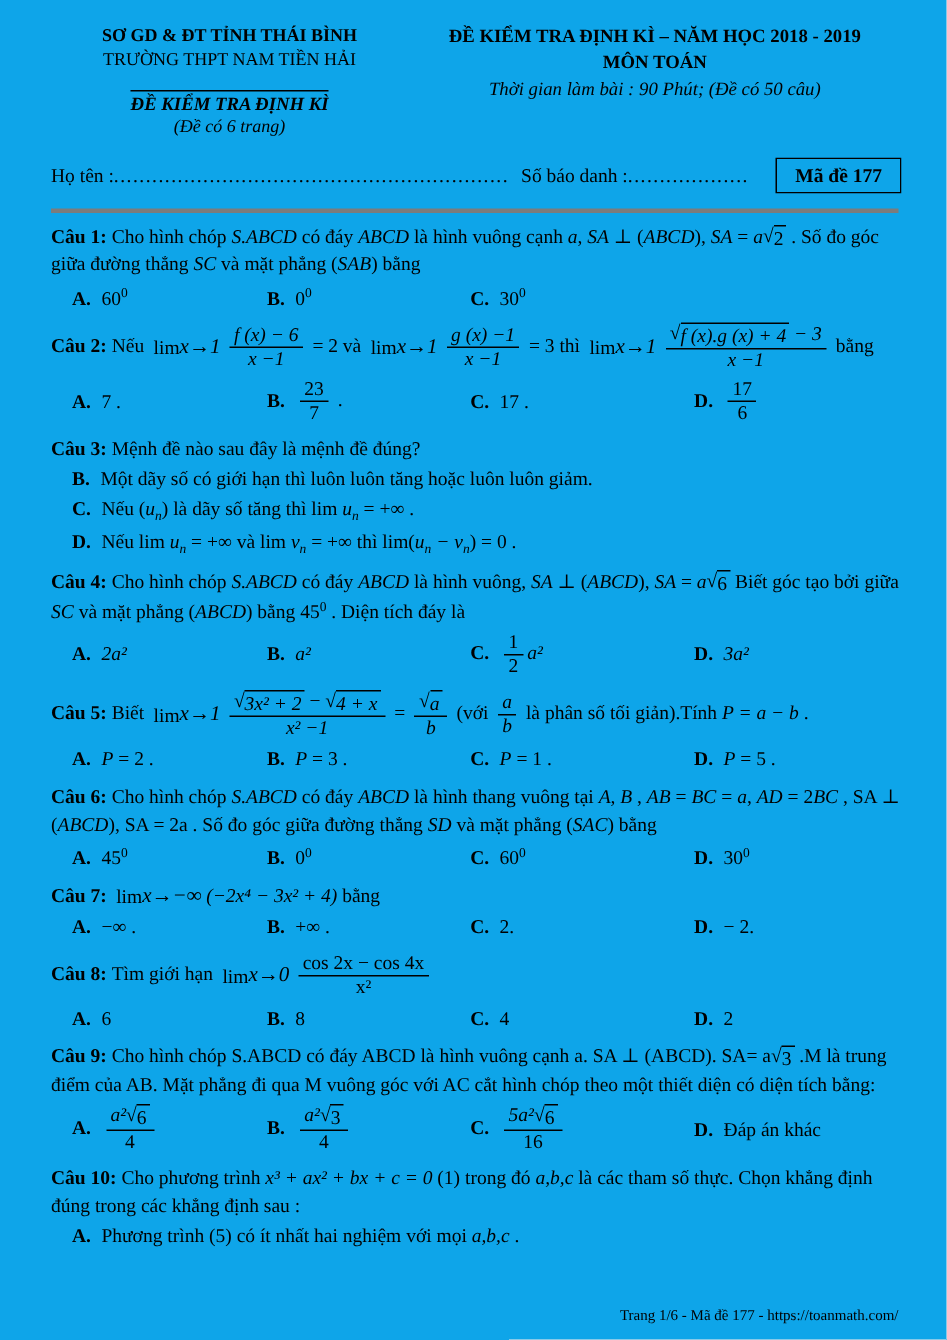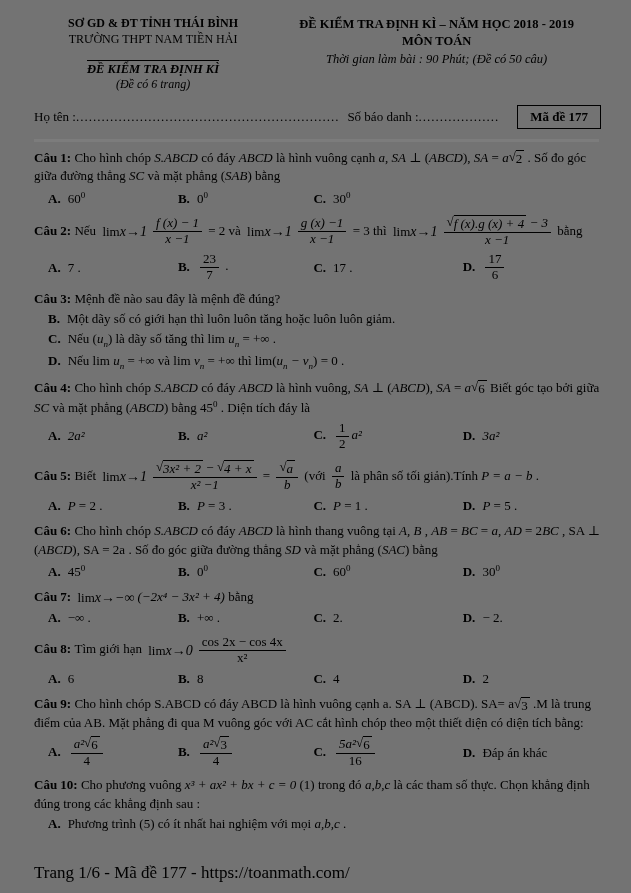--- a/index.html
+++ b/index.html
@@ -1,20 +1,20 @@
 <!DOCTYPE html>
 <html><head>
 <meta charset="utf-8">
 <style>
   html,body{margin:0;padding:0;background:#e8e8e8;}
   .page{
     position:relative;
     width:631px;height:893px;
     box-sizing:border-box;
-    background:#737373;
+    background:#0ea5e9;
     font-family:"Liberation Serif","DejaVu Serif",serif;
     font-size:13px;color:#000;
     padding:16px 30px 8px 34px;
     display:flex;flex-direction:column;
     overflow:hidden;
   }
   
   .hdr{display:flex;}
   .hdr-left{width:42%;text-align:center;font-size:12px;line-height:1.3;}
   .hdr-left .l1{font-weight:bold;}
@@ -47,21 +47,21 @@
   .frac .num{border-bottom:1px solid #000;padding:0 3px;}
   .frac .den{padding:0 3px;}
   .lim{display:inline-flex;flex-direction:row;align-items:center;
        vertical-align:middle;line-height:1;margin:0 3px;}
   .lim .limword{font-size:13px;}
   .lim .limsub{font-size:14px;font-style:italic;margin-top:1px;}
   .sqrt{display:inline-flex;align-items:flex-start;vertical-align:middle;}
   .sqrt .rsign{line-height:1.1;}
   .sqrt .rbody{border-top:1.2px solid #000;padding:0 2px 0 0;line-height:1.25;}
   
-  .footer{margin-top:auto;text-align:left;font-size:17px;padding:2px 2px 2px 0;}
+  .footer{margin-top:auto;text-align:right;font-size:10px;padding:2px 2px 2px 0;}
 </style>
 </head>
 <body>
 
 <div class="page">
 
   <div class="hdr">
     <div class="hdr-left">
       <div class="l1">SƠ GD &amp; ĐT TỈNH THÁI BÌNH</div>
       <div class="l2">TRƯỜNG THPT NAM TIỀN HẢI</div>
@@ -97,21 +97,21 @@
           <div class="opt"><span class="okey">A.</span><span>60</span><sup>0</sup></div>
           <div class="opt"><span class="okey">B.</span><span>0</span><sup>0</sup></div>
           <div class="opt"><span class="okey">C.</span><span>30</span><sup>0</sup></div>
         </div>
       </div>
       <div class="question">
         <p class="qbody"><span class="qlabel">Câu 2: </span><span>Nếu </span><span class="lim">
             <span class="limword">lim</span>
             <span class="limsub">x→1</span>
           </span><span class="frac">
-            <span class="num"><span class="mi">f (x) − 1</span></span>
+            <span class="num"><span class="mi">f (x) − 6</span></span>
             <span class="den"><span class="mi">x −1</span></span>
           </span><span> = 2 và </span><span class="lim">
             <span class="limword">lim</span>
             <span class="limsub">x→1</span>
           </span><span class="frac">
             <span class="num"><span class="mi">g (x) −1</span></span>
             <span class="den"><span class="mi">x −1</span></span>
           </span><span> = 3 thì </span><span class="lim">
             <span class="limword">lim</span>
             <span class="limsub">x→1</span>
@@ -248,21 +248,21 @@
               <span class="num"><span class="mi">5a²</span><span class="sqrt">
                   <span class="rsign">√</span>
                   <span class="rbody"><span>6</span></span>
                 </span></span>
               <span class="den"><span>16</span></span>
             </span></div>
           <div class="opt"><span class="okey">D.</span><span>Đáp án khác</span></div>
         </div>
       </div>
       <div class="question">
-        <p class="qbody"><span class="qlabel">Câu 10: </span><span>Cho phương vuông </span><span class="mi">x³ + ax² + bx + c = 0</span><span>  (1)   trong đó </span><span class="mi">a,b,c</span><span> là các tham số thực. Chọn khẳng định đúng trong các khẳng định sau :</span></p>
+        <p class="qbody"><span class="qlabel">Câu 10: </span><span>Cho phương trình </span><span class="mi">x³ + ax² + bx + c = 0</span><span>  (1)   trong đó </span><span class="mi">a,b,c</span><span> là các tham số thực. Chọn khẳng định đúng trong các khẳng định sau :</span></p>
         <div class="opts-list">
           <div class="opt"><span class="okey">A.</span><span>Phương trình (5) có ít nhất hai nghiệm với mọi </span><span class="mi">a,b,c</span><span> .</span></div>
         </div>
       </div>
     </div>
 
   <div class="footer">Trang 1/6 - Mã đề 177 - https://toanmath.com/</div>
 
 </div>
 

